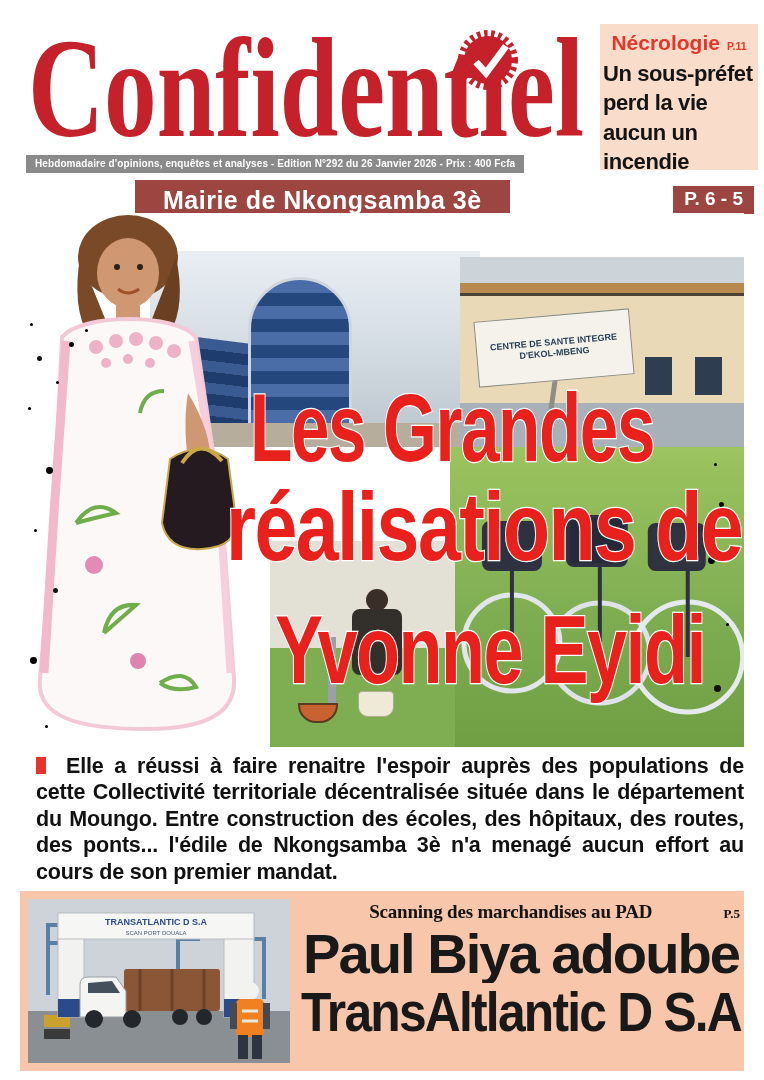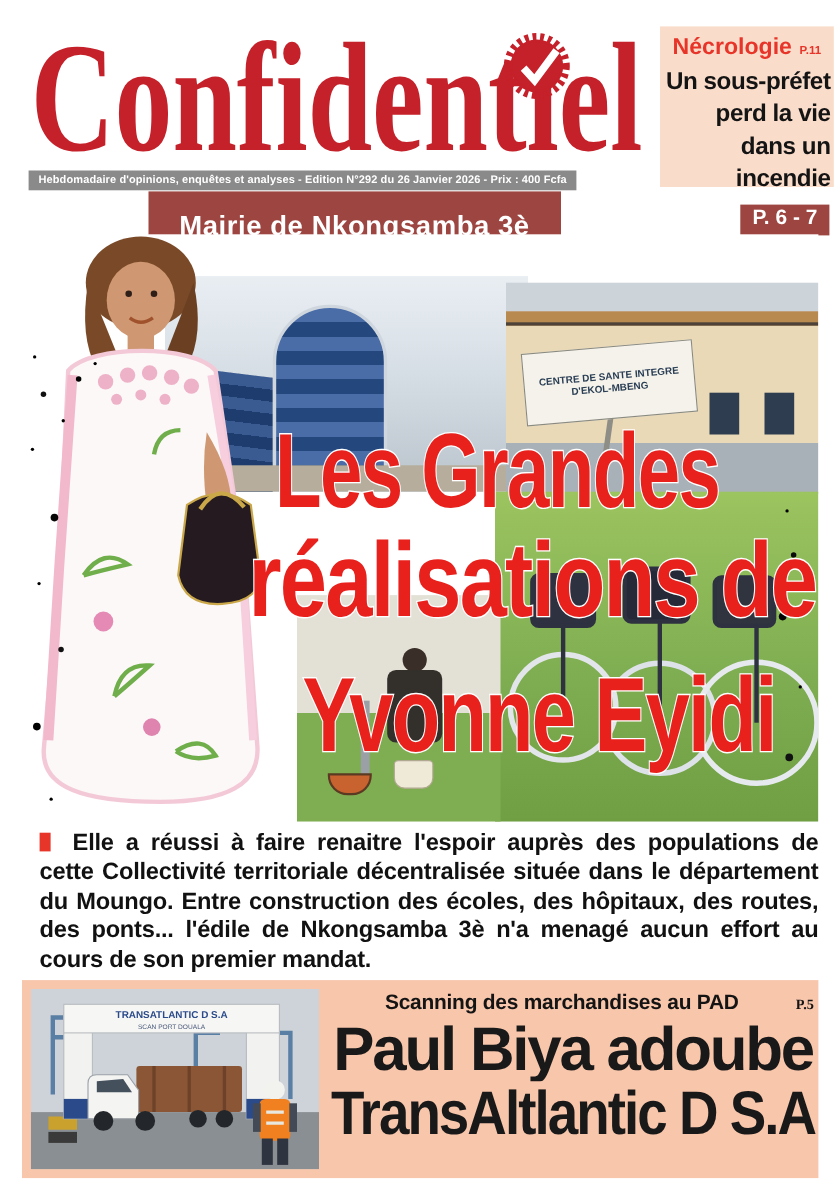--- a/index.html
+++ b/index.html
@@ -7,29 +7,29 @@
   body { font-family:"Liberation Sans", sans-serif; }
   .page { position:relative; width:764px; height:1080px; background:#fff; overflow:hidden; margin:0 auto; }
 
   
   .masthead { display:flex; padding:24px 6px 0 26px; gap:8px; }
   .masthead-left { width:566px; }
   .logo-svg { display:block; width:566px; height:126px; }
   .logo-svg text { font-family:"Liberation Serif", serif; font-weight:bold; fill:#c5212a; }
   .tagline-bar { margin-top:5px; margin-left:0; width:fit-content; background:#8a8a8a;
     color:#fff; font-size:10px; font-weight:bold; padding:3px 9px 4px 9px; letter-spacing:.1px; }
-  .necro-box { width:160px; background:#fadcca; padding:7px 3px 10px 3px; text-align:right; height:146px; }
+  .necro-box { width:160px; background:#fadcca; padding:7px 3px 10px 3px; text-align:left; height:146px; }
   .necro-head { display:flex; align-items:baseline; justify-content:center; gap:7px; }
   .necro-kicker { color:#e8352a; font-size:21px; font-weight:800; }
   .necro-page { color:#e8352a; font-size:10.5px; font-weight:700; }
   .necro-headline { margin-top:4px; font-size:22px; font-weight:800; line-height:1.33; color:#141414; letter-spacing:-.4px; }
 
   
   .banner-row { display:flex; align-items:center; margin:9px 10px 0 135px; height:35px; }
-  .banner-main { background:#9d4540; color:#fff; font-size:25px; font-weight:bold; padding:18px 28px 4px 28px; letter-spacing:.5px; }
+  .banner-main { background:#9d4540; color:#fff; font-size:25px; font-weight:bold; padding:6px 28px 4px 28px; letter-spacing:.5px; }
   .banner-page { margin-left:auto; background:#9d4540; color:#fff; font-size:19px; font-weight:bold; padding:2px 11px 4px 11px; }
 
   
   .collage { position:relative; margin:-4px 20px 0 20px; width:724px; height:534px; background:#fff; overflow:hidden; }
   .collage > div, .collage > svg { position:absolute; }
 
   .ph-blue { left:130px; top:38px; width:330px; height:196px;
     background:linear-gradient(180deg,#e9eef3 0%,#d6dee5 45%,#b9c3cb 100%); overflow:hidden; }
   .ph-blue .tower { position:absolute; left:98px; top:26px; width:104px; height:170px; border-radius:52px 52px 0 0;
     background:repeating-linear-gradient(180deg,#4a6da8 0 13px,#24487e 13px 26px); border:3px solid #cfd6dd; }
@@ -76,21 +76,21 @@
   
   .lead { margin:6px 20px 0 36px; font-size:21.5px; font-weight:bold; line-height:1.23;
     color:#111; text-align:justify; letter-spacing:-.2px; }
   .lead-bullet { display:inline-block; width:10px; height:17px; background:#e8352a; margin-right:20px; transform:translateY(1px); }
 
   
   .bottom-box { margin:6px 20px 0 20px; width:724px; height:180px; background:#f8c6ab; padding:8px; display:flex; gap:8px; }
   .truck-photo { width:262px; height:164px; flex:none; }
   .bottom-text { flex:1; display:flex; flex-direction:column; align-items:center; }
   .bottom-kicker-row { width:100%; display:flex; align-items:baseline; margin-top:2px; }
-  .bottom-kicker { flex:1; text-align:center; font-size:19px; font-weight:800; color:#141414; letter-spacing:-.2px; }
+  .bottom-kicker { flex:1; text-align:center; font-size:19px; font-weight:800; color:#141414; letter-spacing:-.2px;font-family:Liberation Serif, serif; }
   .bottom-page { font-size:13px; font-weight:800; color:#141414; padding-right:4px;font-family:Liberation Serif, serif; }
   .bottom-hl { display:block; width:446px; height:60px; }
   .bottom-hl text { font-family:"Liberation Sans", sans-serif; font-weight:bold; fill:#191919; font-size:56px; text-anchor:middle; letter-spacing:-2px; }
 </style>
 </head>
 <body>
 
 <div class="page">
 
   <header class="masthead">
@@ -105,27 +105,27 @@
       </svg>
       <div class="tagline-bar">
         <span>Hebdomadaire d'opinions, enquêtes et analyses - Edition N°292 du 26 Janvier 2026 - Prix : 400 Fcfa</span>
       </div>
     </div>
     <aside class="necro-box">
       <div class="necro-head">
         <span class="necro-kicker">Nécrologie</span>
         <span class="necro-page">P.11</span>
       </div>
-      <div class="necro-headline">Un sous-préfet perd la vie dans un incendie</div>
+      <div class="necro-headline">Un sous-préfet perd la vie aucun un incendie</div>
     </aside>
   </header>
 
   <div class="banner-row">
     <div class="banner-main">Mairie de Nkongsamba 3è</div>
-    <div class="banner-page">P. 6 - 7</div>
+    <div class="banner-page">P. 6 - 5</div>
   </div>
 
   <section class="collage">
 
     <div class="ph-blue">
       <div class="wall"></div>
       <div class="tower"></div>
       <div class="ground"></div>
     </div>
 

